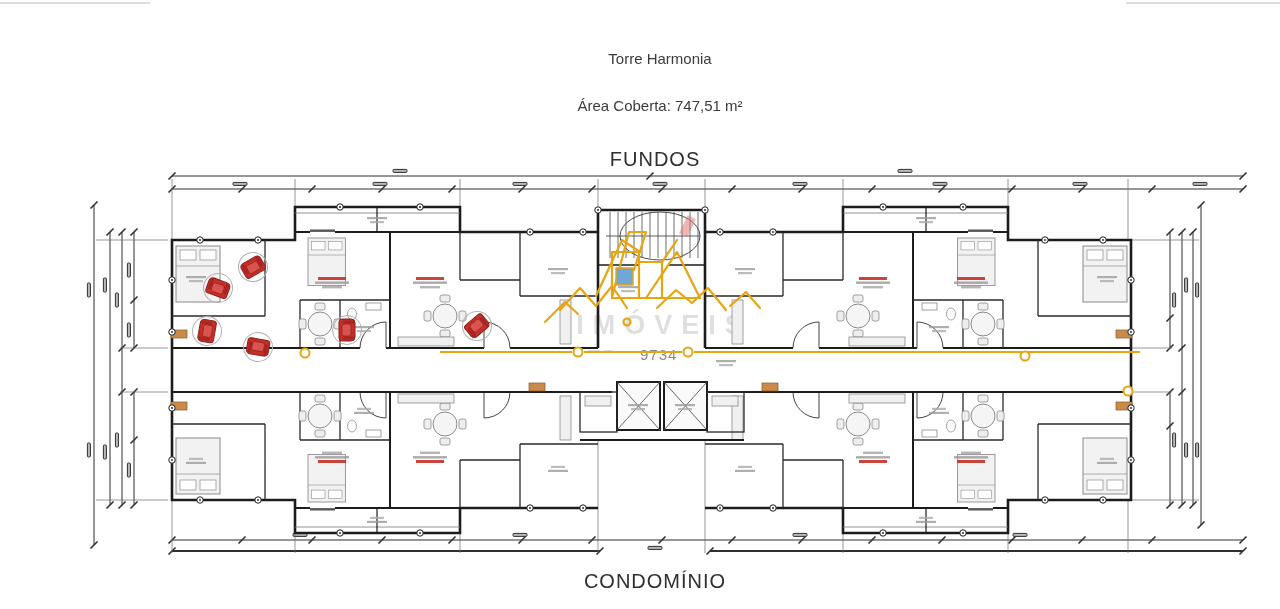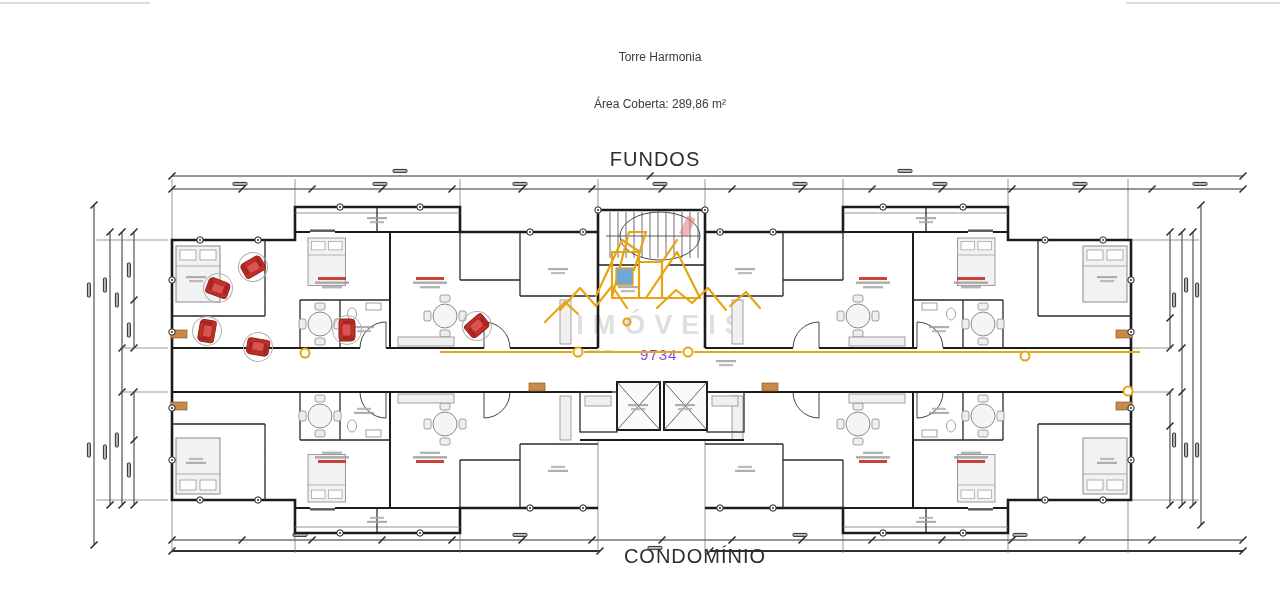--- a/index.html
+++ b/index.html
@@ -1,43 +1,43 @@
 <!DOCTYPE html>
 <html><head>
 <meta charset="utf-8">
 <style>
   html,body{margin:0;padding:0;background:#ffffff;}
   .canvas{position:relative;width:1280px;height:609px;background:#fff;overflow:hidden;
           font-family:"Liberation Sans", sans-serif;}
   .hdr{position:absolute;left:660px;transform:translateX(-50%);white-space:nowrap;
-       color:#3b3b3b;font-size:12px;text-align:center;}
+       color:#3b3b3b;font-size:15px;text-align:center;}
   .hdr.t1{top:50px;}
   .hdr.t2{top:74px;}
   .hdr.t3{top:97px;}
   .plan-label{position:absolute;left:655px;transform:translateX(-50%);white-space:nowrap;
        color:#2e2e2e;font-size:20px;letter-spacing:1px;}
   .lbl-top{top:148px;}
-  .lbl-bottom{top:545px;margin-left:40px;}
+  .lbl-bottom{top:570px;}
   .wm-name{position:absolute;left:664px;top:310px;transform:translateX(-50%);
        font-size:27px;font-weight:bold;letter-spacing:9px;color:#cccccc;opacity:.62;white-space:nowrap;}
-  .wm-phone{position:absolute;left:640px;top:346px;font-size:15px;color:#6d28d9;opacity:.85;
+  .wm-phone{position:absolute;left:640px;top:346px;font-size:15px;color:#737373;opacity:.85;
        letter-spacing:1px;white-space:nowrap;}
   svg{position:absolute;left:0;top:0;}
   .corner-mark{position:absolute;top:2px;height:2px;background:#dcdcdc;}
 </style>
 </head>
 <body>
 
 <div class="canvas">
 
   <div class="corner-mark" style="left:0;width:150px;"></div>
   <div class="corner-mark" style="left:1126px;width:154px;"></div>
 
   <div class="hdr t1">Torre Harmonia</div>
-  <div class="hdr t3">Área Coberta: 289,86 m²</div>
+  <div class="hdr t3">Área Coberta: 747,51 m²</div>
 
   <div class="plan-label lbl-top">FUNDOS</div>
   <div class="plan-label lbl-bottom">CONDOMÍNIO</div>
 
   <div class="wm-name">IMÓVEIS</div>
   <div class="wm-phone">9734</div>
 
   <svg width="1280" height="609" viewBox="0 0 1280 609">
     <defs>
 

